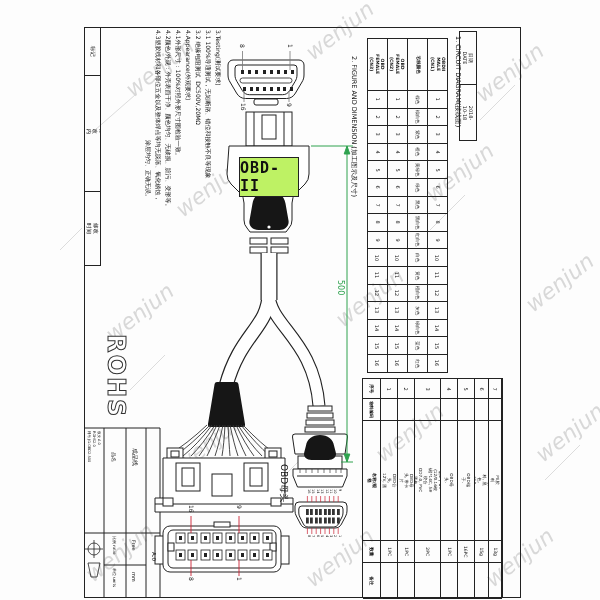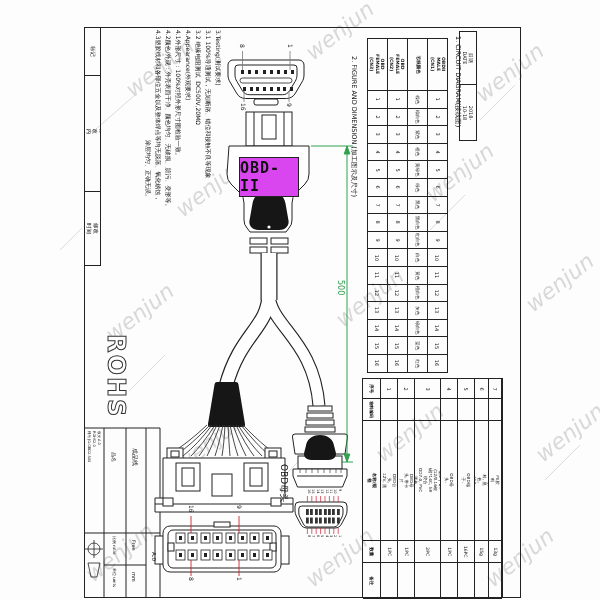--- a/index.html
+++ b/index.html
@@ -18,21 +18,21 @@
   #pin-table .cell { border-right:1px solid #222; border-bottom:1px solid #222; }
   #pin-table .cell:nth-child(4n) { border-right:none; }
   #bom-table { position:absolute; left:362px; top:378px; width:141px; height:220px; display:grid;
     grid-template-columns:18px 17px 17px 26px 17px 17px 14px 13px; grid-template-rows:20px 22px 120px 22px 36px;
     border:1px solid #222; z-index:3; }
   #bom-table .cell { border-right:1px solid #222; border-bottom:1px solid #222; }
   .hd .rc { font-weight:bold; }
   .strip { position:absolute; left:84px; width:17px; border-right:1px solid #222; border-bottom:1px solid #222; z-index:3; }
   #obd2-label { position:absolute; left:239px; top:157px; width:60px; height:40px; border:1px solid #222;
     display:flex; align-items:center; justify-content:center; font-family:"DejaVu Sans Mono", monospace;
-    font-size:15px; font-weight:bold; letter-spacing:1px; color:#111; background:#d946ef; z-index:4; }
+    font-size:15px; font-weight:bold; letter-spacing:1px; color:#111; background:#bef264; z-index:4; }
   #rohs { -webkit-text-stroke:1px #333; color:#ffffff; font-weight:bold; font-size:24px; letter-spacing:2px; }
   .green { color:#2fa24f !important; }
 </style>
 </head>
 <body>
 
 <div id="stage">
 
   <div id="wm-layer">
       <span class="wm" style="left: 120px; top: 55px; transform: rotate(-38deg);">wenjun</span>

